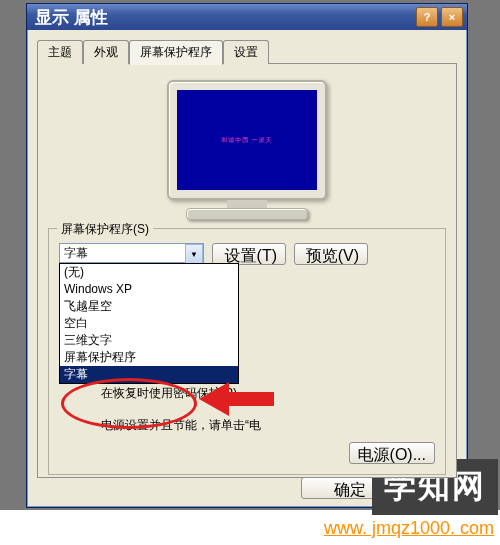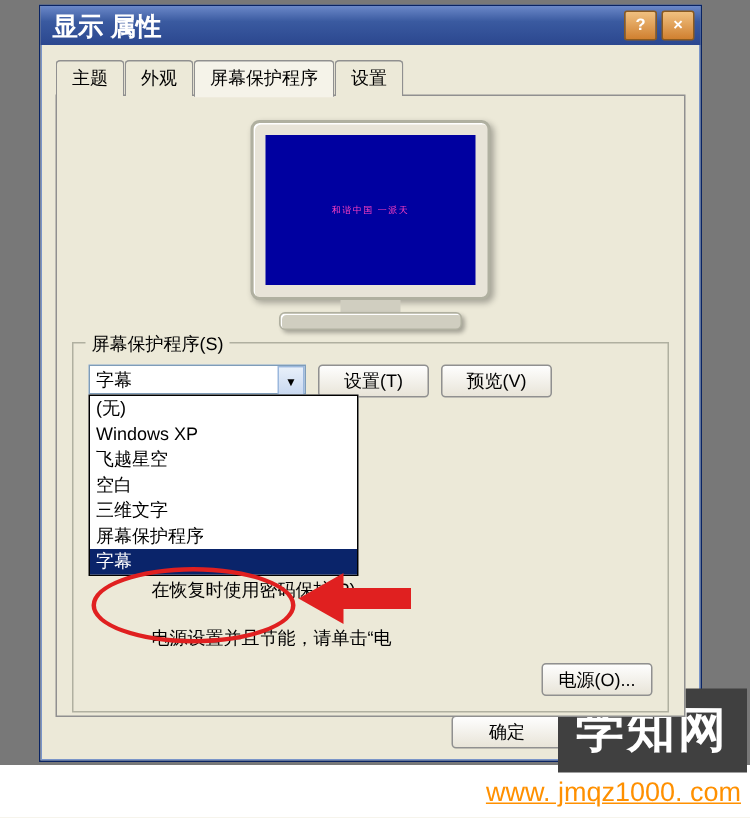--- a/index.html
+++ b/index.html
@@ -193,26 +193,26 @@
   line-height: 15px;
 }
 .dropdown .opt.selected {
   background: #0a246a;
   color: #fff;
 }
 .btn {
   border: 1px solid #909090;
   background: linear-gradient(#fefefe, #e8e4d8);
   padding: 2px 8px;
-  font-size: 12px;
+  font-size: 16px;
   height: 22px;
   box-sizing: border-box;
   border-radius: 3px;
   min-width: 74px;
-  text-align: center;
+  text-align: right;
 }
 .row2 {
   margin-top: 12px;
   font-size: 12px;
   display: flex;
   align-items: center;
   gap: 4px;
 }
 .checkbox {
   display: inline-flex;

